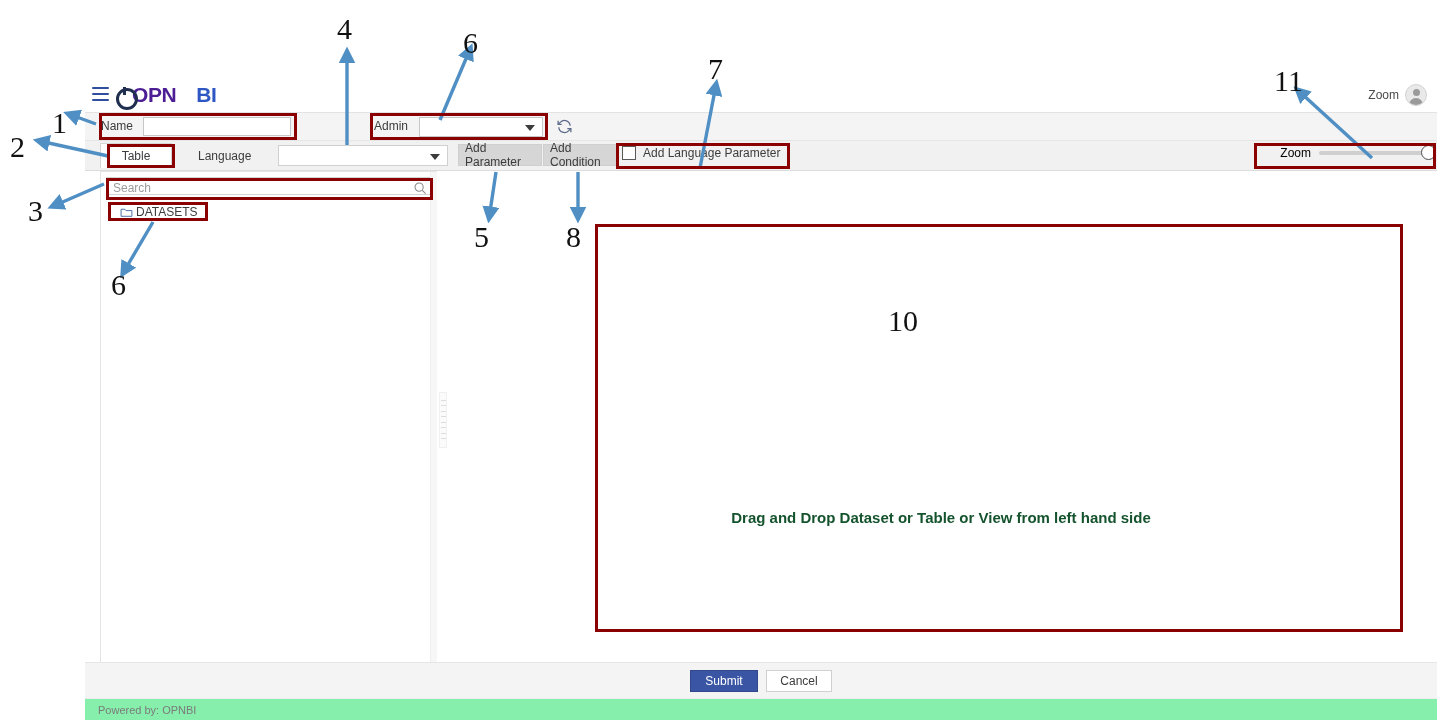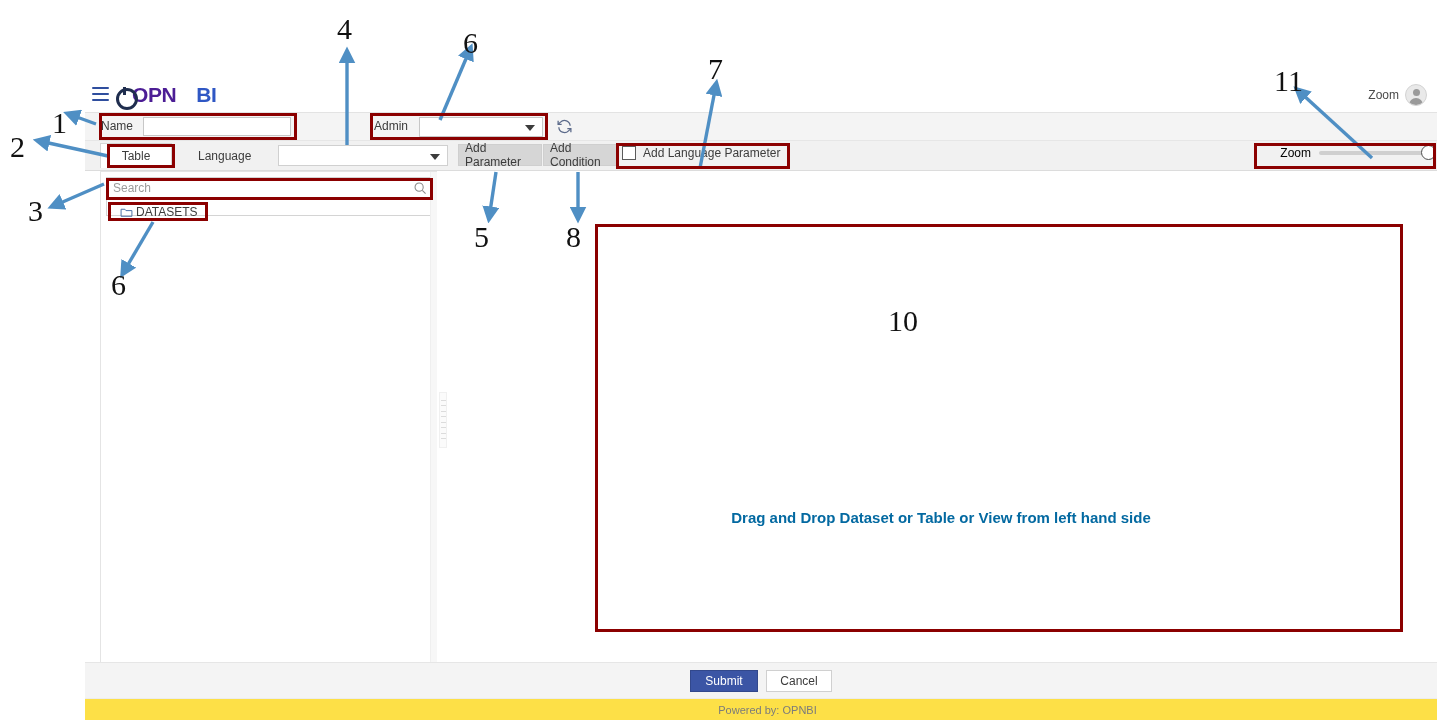--- a/index.html
+++ b/index.html
@@ -177,21 +177,21 @@
     background: #ffffff;
   }
   .left-panel {
     position: absolute; left: 15px; top: 0;
     width: 340px; height: 497px;
     border: 1px solid #e4e4e4;
     background: #ffffff;
   }
   .search-box {
     position: absolute; left: 5px; top: 5px;
-    width: 328px; height: 39px;
+    width: 328px; height: 18px;
     border: 1px solid #d4d4d4; background: #ffffff;
   }
   .search-input {
     position: absolute; left: 6px; top: 0;
     width: 290px; height: 20px; border: none; outline: none;
     font-size: 12px; color: #3c3c3c;
     background: transparent;
     font-family: "Liberation Sans", sans-serif;
   }
   .search-input::placeholder { color: #9b9b9b; }
@@ -233,21 +233,21 @@
   }
 
   .canvas-area {
     position: absolute; left: 366px; top: 0;
     right: 6px; height: 497px;
     background: #ffffff;
   }
   .drop-hint {
     position: absolute; left: 0; right: 0; top: 338px;
     text-align: center; font-size: 15px; font-weight: bold;
-    color: #0369a1;
+    color: #14532d;
   }
 
   
   .footer-actions {
     position: absolute; left: 0; bottom: 22px;
     width: 100%; height: 36px;
     background: #f4f4f4;
     border-top: 1px solid #e6e6e6;
     display: flex; align-items: center; justify-content: center; gap: 8px;
   }
@@ -261,22 +261,22 @@
   .btn-cancel {
     width: 66px; height: 22px;
     background: #ffffff; border: 1px solid #d0d0d0;
     color: #3c3c3c; font-size: 12px;
     display:flex; align-items:center; justify-content:center; cursor: pointer;
     font-family: "Liberation Sans", sans-serif;
   }
   .footer-bar {
     position: absolute; left: 0; bottom: 0;
     width: 100%; height: 22px;
-    background: #fde047; border-top: 1px solid #ececec;
-    display: flex; align-items: center; justify-content: center;
+    background: #86efac; border-top: 1px solid #ececec;
+    display: flex; align-items: center;
   }
   .powered-by {
     font-size: 11px; color: #7b7b7b; margin-left: 13px;
   }
 
   
   .anno-box {
     position: absolute;
     border: 3px solid #8b0000;
     pointer-events: none;

